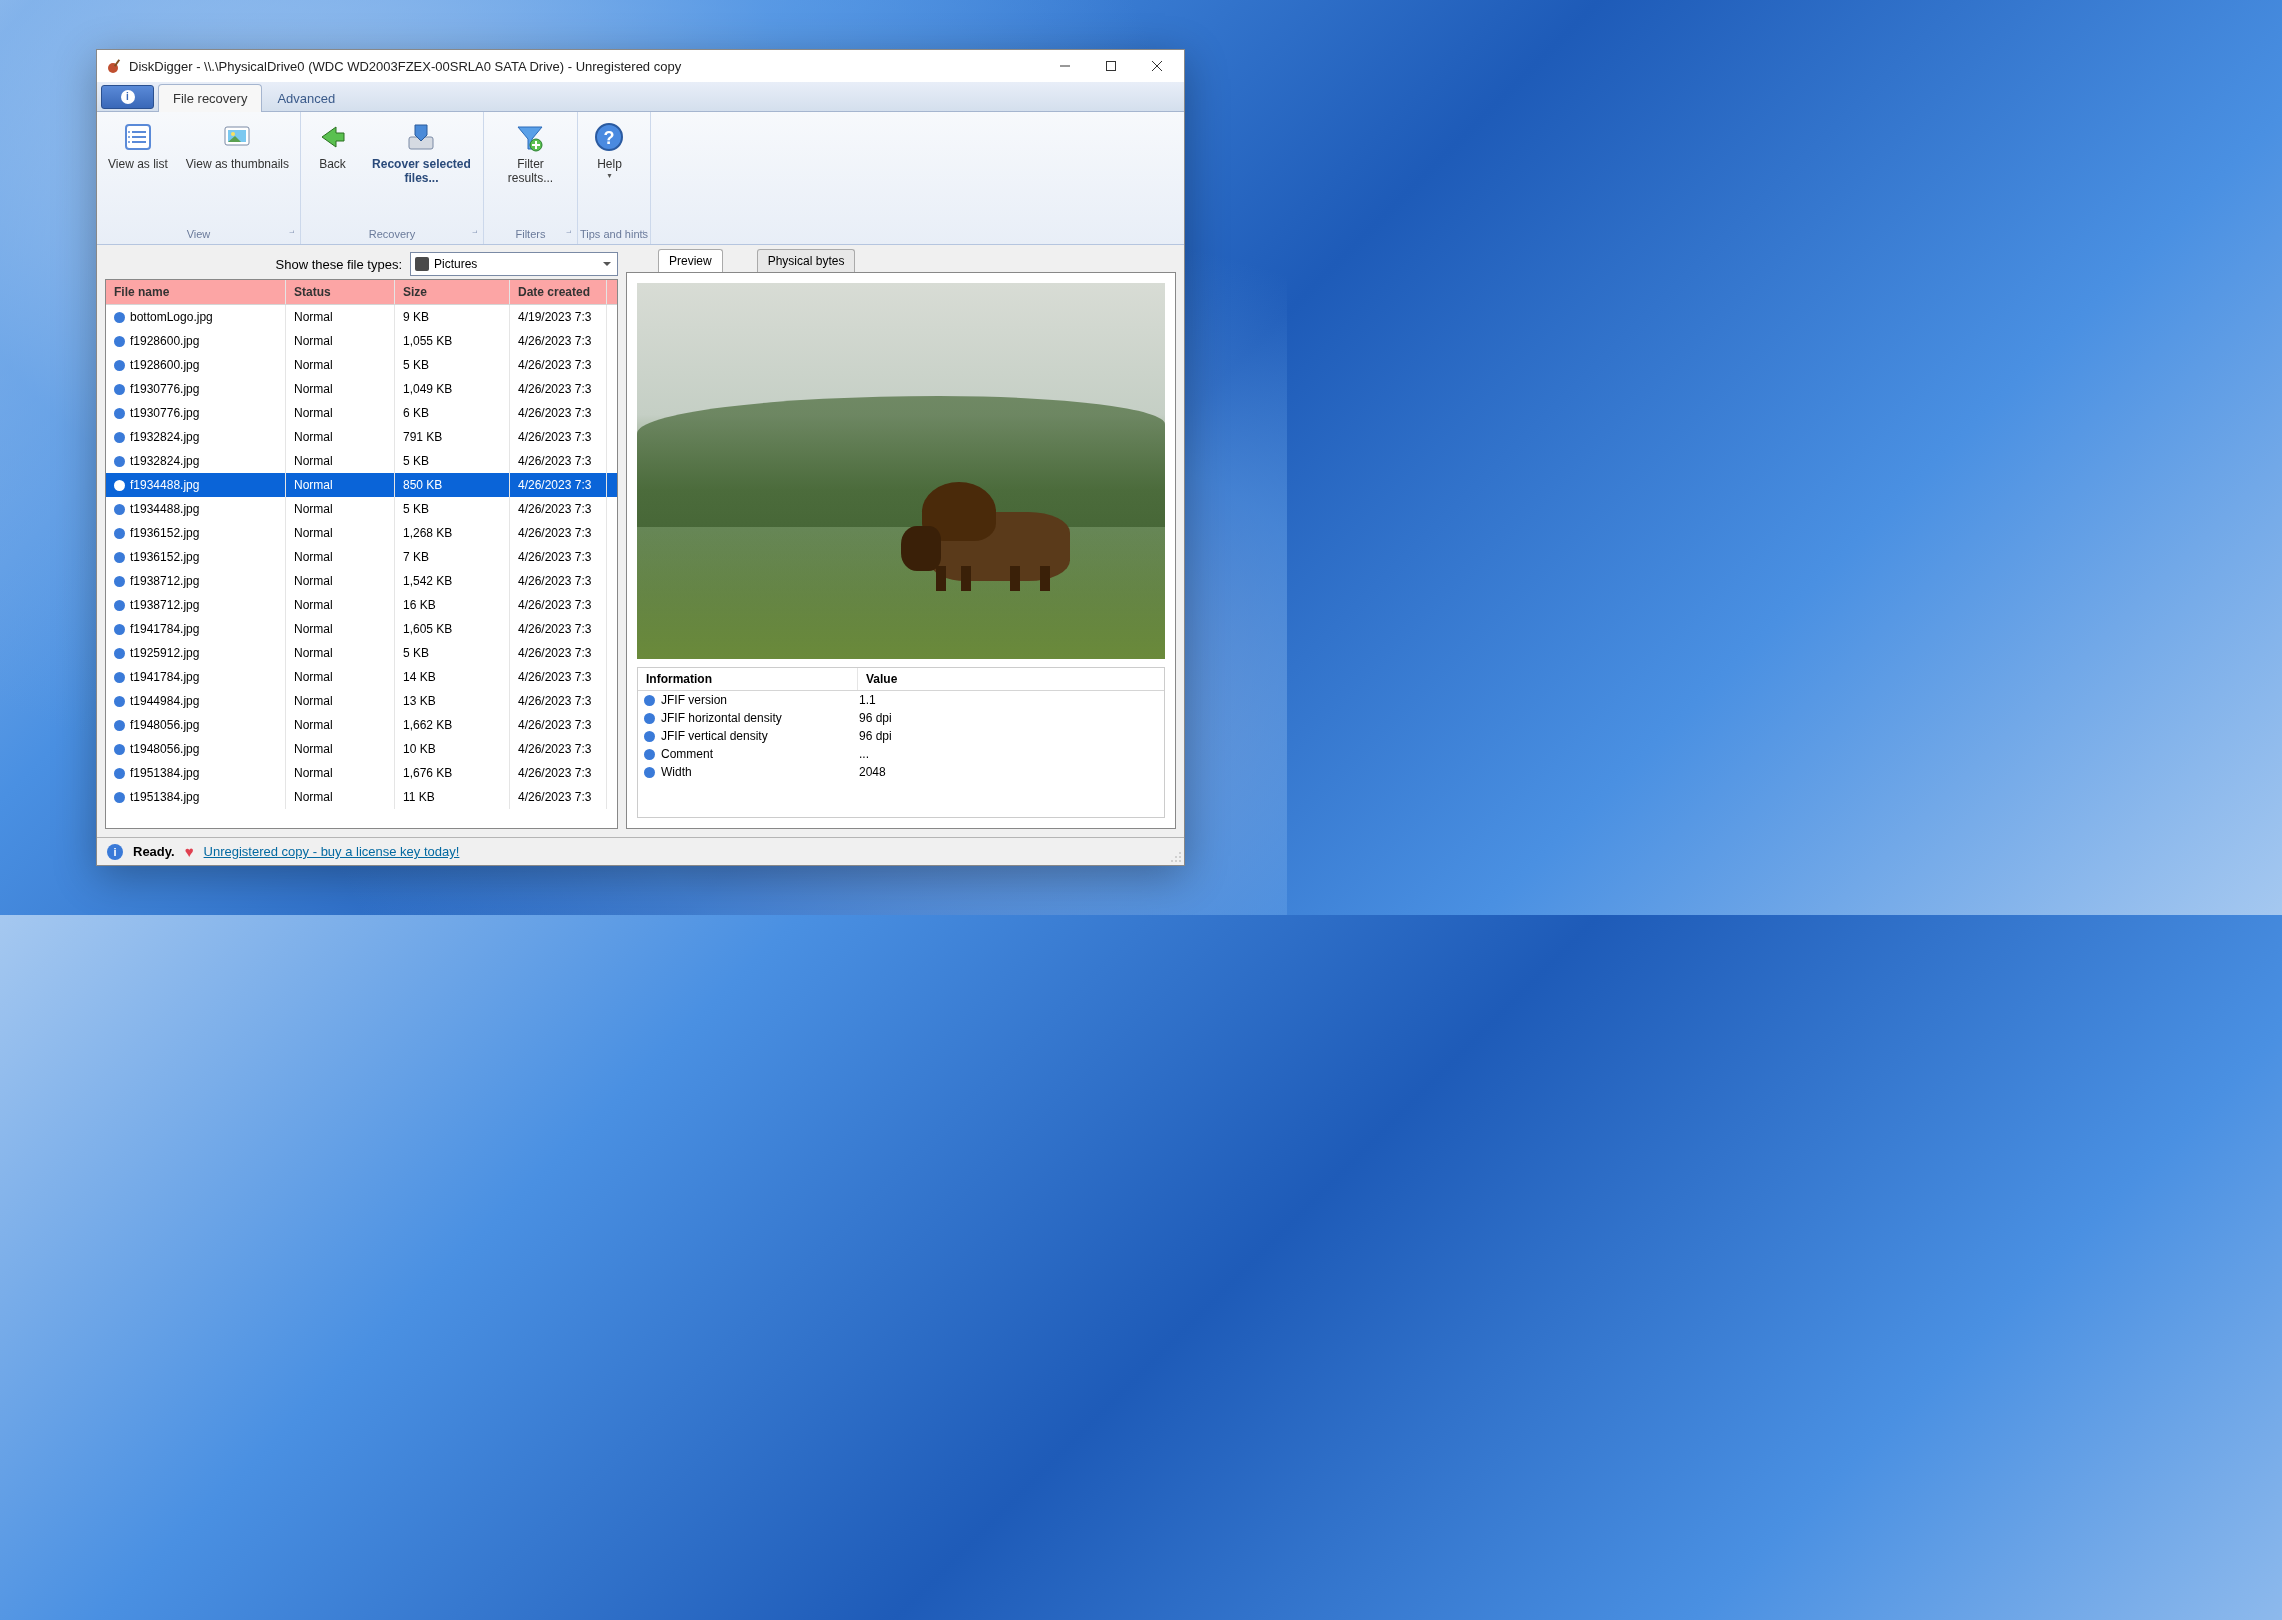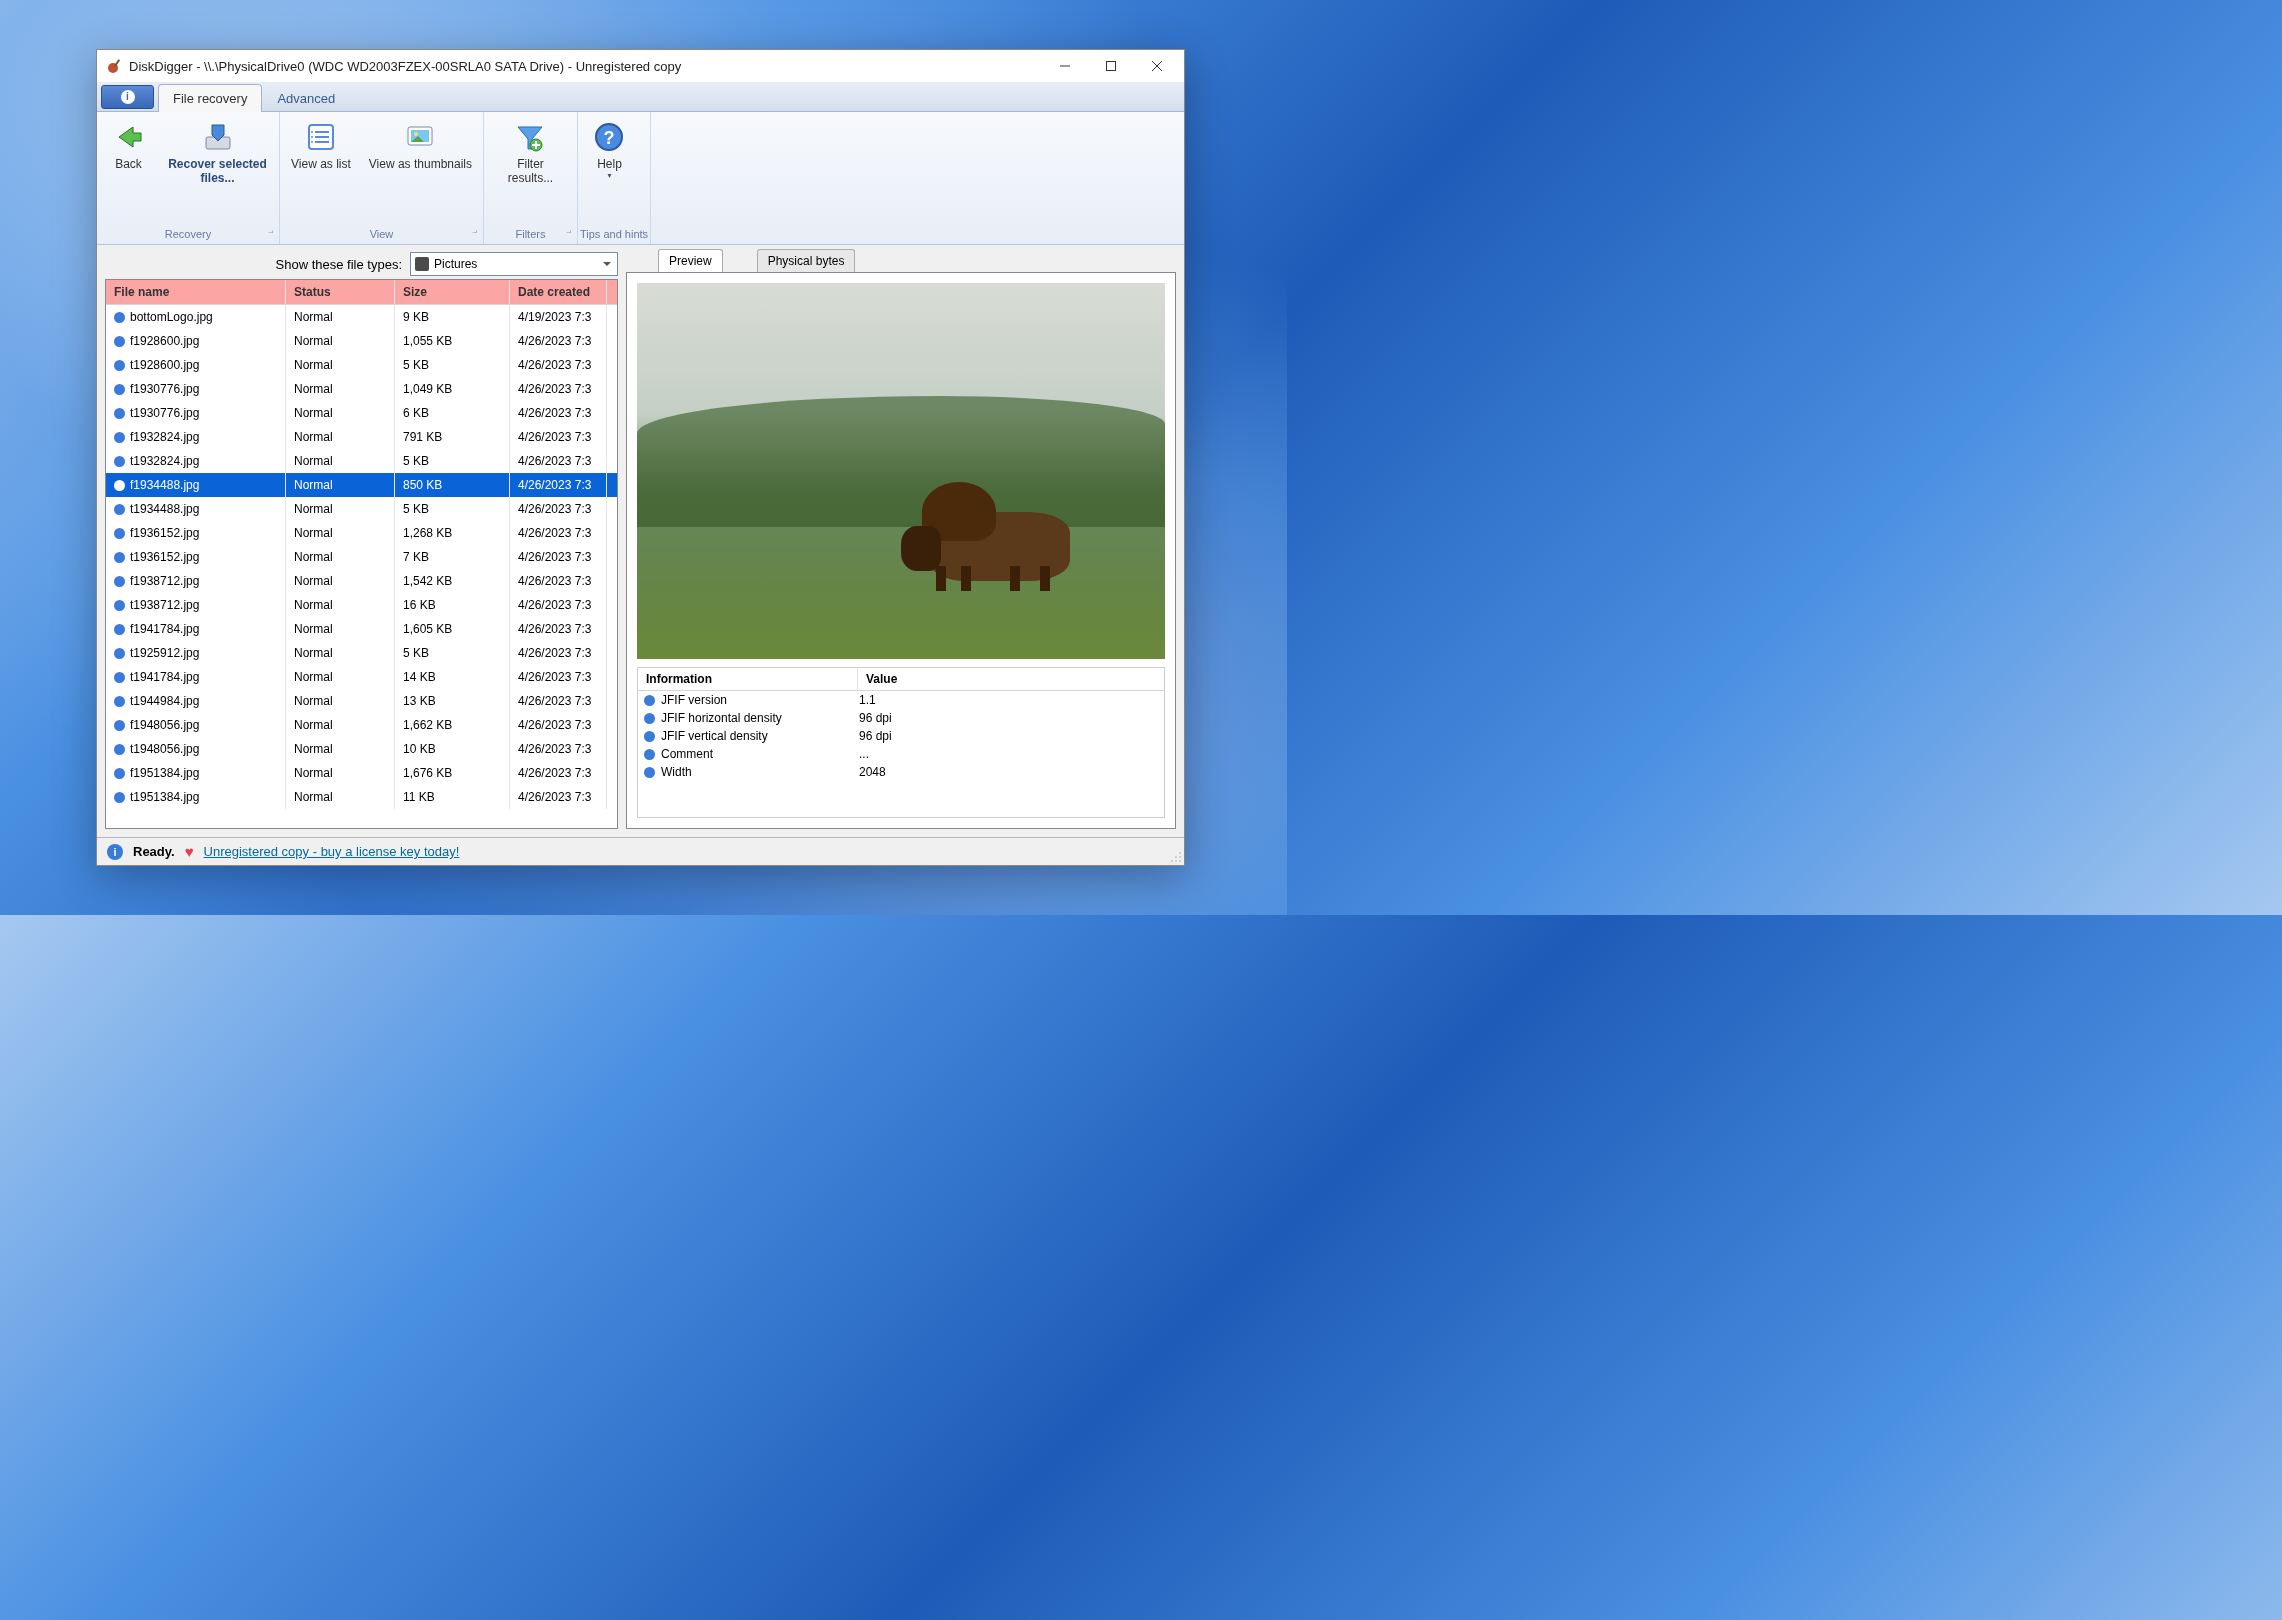--- a/index.html
+++ b/index.html
@@ -165,42 +165,20 @@
 
   <div class="tabs-row">
     <div class="corner-btn">
         <span class="info-icon">i</span>
       </div>
     <div class="tab active">File recovery</div>
     <div class="tab">Advanced</div>
   </div>
 
   <div class="ribbon">
-    <div class="ribbon-group">
-      <div class="buttons">
-        <div class="ribbon-btn">
-          <span class="ricon">
-              <svg viewBox="0 0 32 32">
-                <path d="M20 6 L6 16 L20 26 L20 20 L28 20 L28 12 L20 12 Z" fill="#5ac050" stroke="#2a7020" stroke-width="1"></path>
-              </svg>
-            </span>
-          <span>Back</span>
-        </div>
-        <div class="ribbon-btn strong" style="width:119px">
-          <span class="ricon">
-              <svg viewBox="0 0 32 32">
-                <rect x="4" y="16" width="24" height="12" rx="2" fill="#d5dae2" stroke="#7a8aa5"></rect>
-                <path d="M10 4 L22 4 L22 14 L16 20 L10 14 Z" fill="#4a8ad8" stroke="#2a5a9a"></path>
-              </svg>
-            </span>
-          <span>Recover selected files...</span>
-        </div>
-      </div>
-      <div class="ribbon-group-label">Recovery</div>
-    </div>
     <div class="ribbon-group">
       <div class="buttons">
         <div class="ribbon-btn">
           <span class="ricon">
               <svg viewBox="0 0 32 32">
                 <rect x="4" y="4" width="24" height="24" rx="3" fill="#fff" stroke="#5a8ad8" stroke-width="2"></rect>
                 <line x1="10" y1="11" x2="24" y2="11" stroke="#5a8ad8" stroke-width="2"></line>
                 <line x1="10" y1="16" x2="24" y2="16" stroke="#5a8ad8" stroke-width="2"></line>
                 <line x1="10" y1="21" x2="24" y2="21" stroke="#5a8ad8" stroke-width="2"></line>
                 <circle cx="7" cy="11" r="1" fill="#5a8ad8"></circle>
@@ -216,20 +194,42 @@
                 <rect x="4" y="6" width="24" height="18" rx="2" fill="#fff" stroke="#7a8aa5"></rect>
                 <rect x="7" y="9" width="18" height="12" fill="#7ac8f0"></rect>
                 <circle cx="12" cy="13" r="2" fill="#f8e060"></circle>
                 <path d="M7 21 L14 15 L20 21 Z" fill="#5aa050"></path>
               </svg>
             </span>
           <span>View as thumbnails</span>
         </div>
       </div>
       <div class="ribbon-group-label">View</div>
+    </div>
+    <div class="ribbon-group">
+      <div class="buttons">
+        <div class="ribbon-btn">
+          <span class="ricon">
+              <svg viewBox="0 0 32 32">
+                <path d="M20 6 L6 16 L20 26 L20 20 L28 20 L28 12 L20 12 Z" fill="#5ac050" stroke="#2a7020" stroke-width="1"></path>
+              </svg>
+            </span>
+          <span>Back</span>
+        </div>
+        <div class="ribbon-btn strong" style="width:119px">
+          <span class="ricon">
+              <svg viewBox="0 0 32 32">
+                <rect x="4" y="16" width="24" height="12" rx="2" fill="#d5dae2" stroke="#7a8aa5"></rect>
+                <path d="M10 4 L22 4 L22 14 L16 20 L10 14 Z" fill="#4a8ad8" stroke="#2a5a9a"></path>
+              </svg>
+            </span>
+          <span>Recover selected files...</span>
+        </div>
+      </div>
+      <div class="ribbon-group-label">Recovery</div>
     </div>
     <div class="ribbon-group">
       <div class="buttons">
         <div class="ribbon-btn" style="width:89px">
           <span class="ricon">
               <svg viewBox="0 0 32 32">
                 <path d="M4 6 L28 6 L18 18 L18 28 L14 28 L14 18 Z" fill="#5aa0e8" stroke="#2a6ab8"></path>
                 <circle cx="22" cy="24" r="6" fill="#5ac050" stroke="#2a8030"></circle>
                 <line x1="22" y1="20" x2="22" y2="28" stroke="#fff" stroke-width="2"></line>
                 <line x1="18" y1="24" x2="26" y2="24" stroke="#fff" stroke-width="2"></line>

